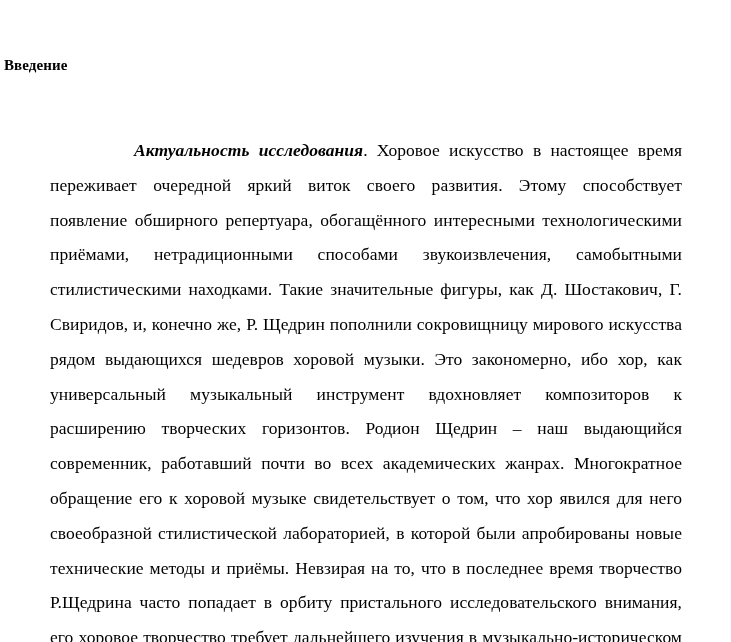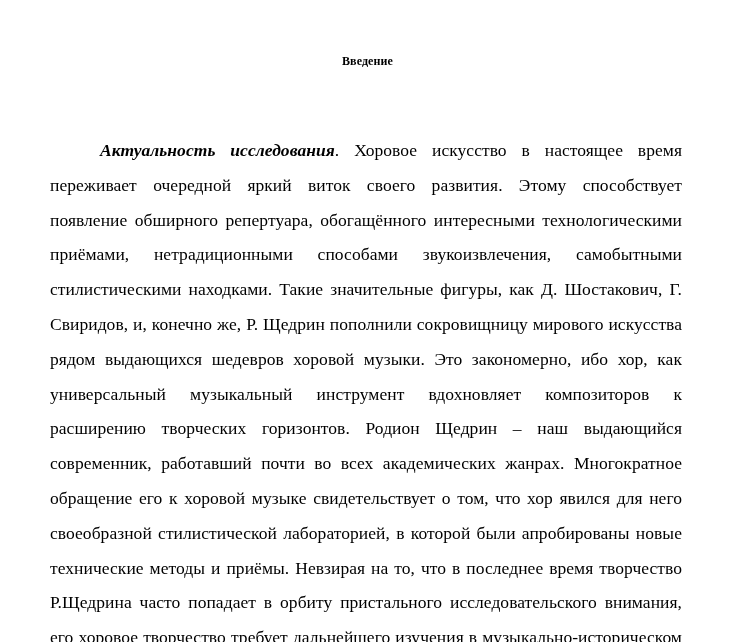--- a/index.html
+++ b/index.html
@@ -23,22 +23,21 @@
     height: 642px;
     background: #ffffff;
     box-sizing: border-box;
   }
 
   .doc-title {
     position: absolute;
     left: 4px;
     right: 0;
     top: 46px;
-    text-align: center;
-    font-size: 12px;
+    font-size: 15px;
     font-weight: bold;
     letter-spacing: 0.1px;
     line-height: 1.2;
   }
 
   .body-text {
     position: absolute;
     left: 50px;
     top: 133px;
     width: 632px;
@@ -60,20 +59,21 @@
   
   .body-text p::after {
     content: "";
     display: inline-block;
     width: 100%;
   }
 
   .run-bold-italic {
     font-weight: bold;
     font-style: italic;
+    margin-left: 34px;
   }
 
   
   .spellcheck {
     text-decoration-style: wavy;
     text-decoration-color: #e81123;
     text-decoration-thickness: 1px;
     text-underline-offset: 2px;
   }
 </style>

